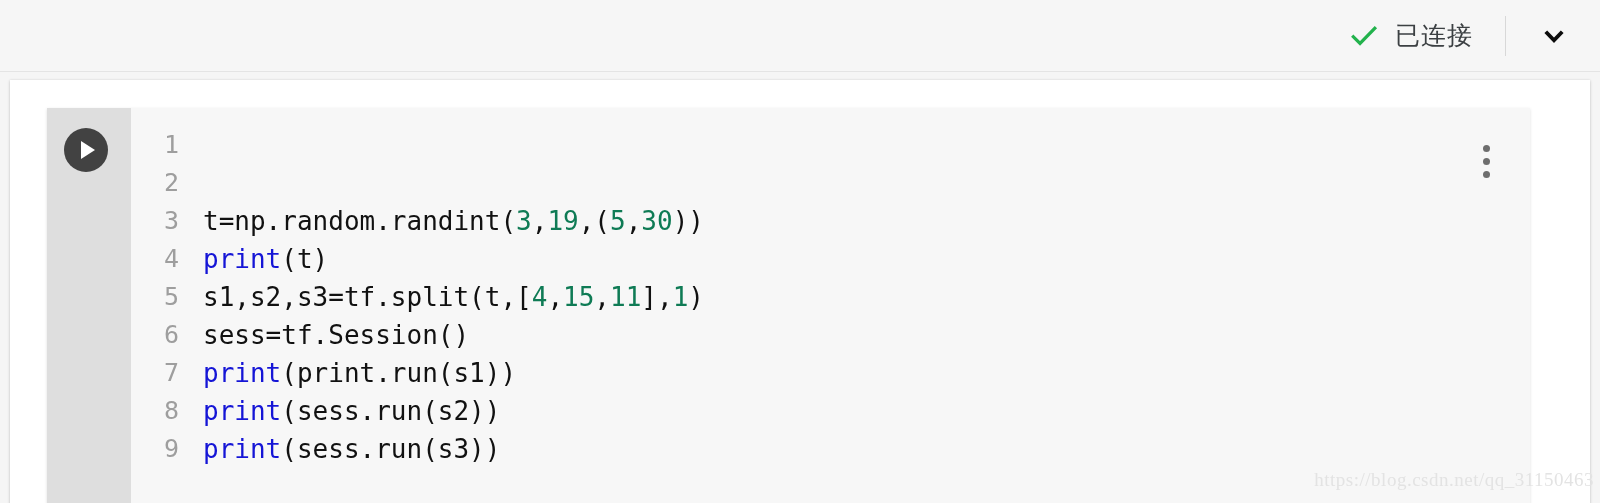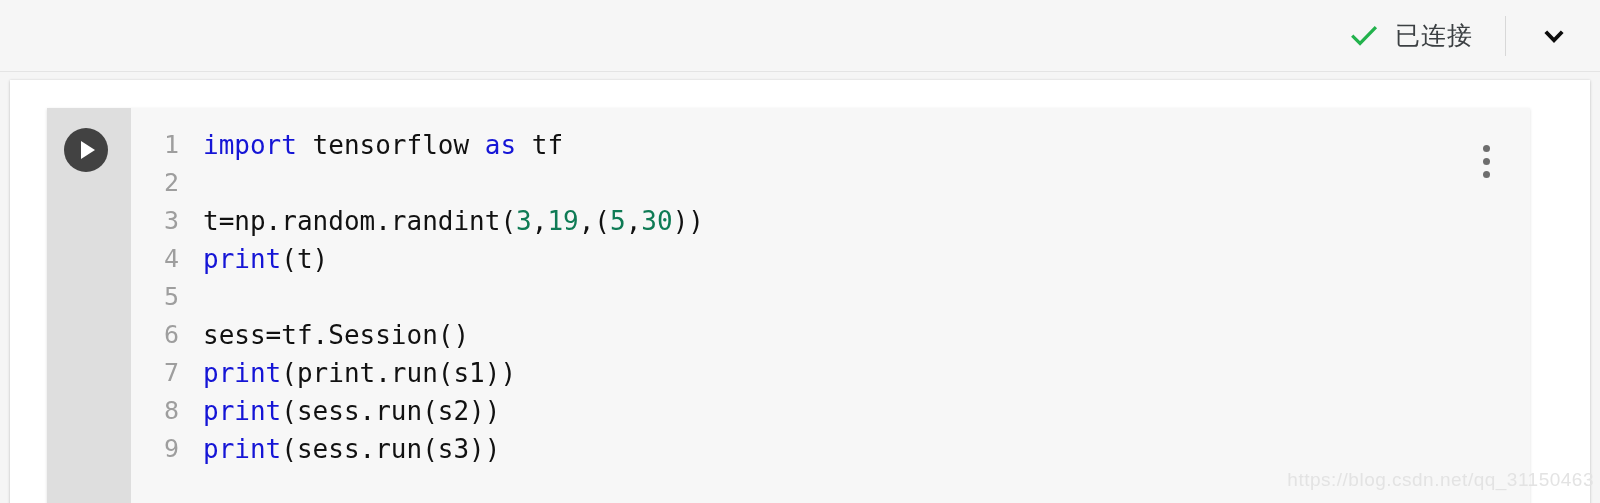--- a/index.html
+++ b/index.html
@@ -174,21 +174,21 @@
     height: 7px;
     border-radius: 50%;
     background: #6e6e6e;
   }
 
   
   .watermark {
     position: absolute;
     right: 6px;
     bottom: 12px;
-    font-family: Liberation Sans, sans-serif;
+    font-family: Liberation Serif, serif;
     font-size: 19px;
     color: #e3e3e3;
     letter-spacing: 0.5px;
     white-space: nowrap;
     pointer-events: none;
     z-index: 30;
   }
 </style>
 </head>
 <body>
@@ -220,39 +220,39 @@
     <div class="run-button">
       <span class="play-triangle"></span>
     </div>
   </div>
 
   <div class="cell-body">
     <div class="code-area">
 
       <div class="code-line">
         <span class="ln">1</span>
-        <span class="code-text"><span class="kw">import</span><span class="pl"> tensorflow </span><span class="kw">as</span><span class="pl"> tf</span></span>
       </div>
 
       <div class="code-line">
         <span class="ln">2</span>
       </div>
 
       <div class="code-line">
         <span class="ln">3</span>
         <span class="code-text"><span class="pl">t=np.random.randint(</span><span class="num">3</span><span class="pl">,</span><span class="num">19</span><span class="pl">,(</span><span class="num">5</span><span class="pl">,</span><span class="num">30</span><span class="pl">))</span></span>
       </div>
 
       <div class="code-line">
         <span class="ln">4</span>
         <span class="code-text"><span class="kw">print</span><span class="pl">(t)</span></span>
       </div>
 
       <div class="code-line">
         <span class="ln">5</span>
+        <span class="code-text"><span class="pl">s1,s2,s3=tf.split(t,[</span><span class="num">4</span><span class="pl">,</span><span class="num">15</span><span class="pl">,</span><span class="num">11</span><span class="pl">],</span><span class="num">1</span><span class="pl">)</span></span>
       </div>
 
       <div class="code-line">
         <span class="ln">6</span>
         <span class="code-text"><span class="pl">sess=tf.Session()</span></span>
       </div>
 
       <div class="code-line">
         <span class="ln">7</span>
         <span class="code-text"><span class="kw">print</span><span class="pl">(print.run(s1))</span></span>

